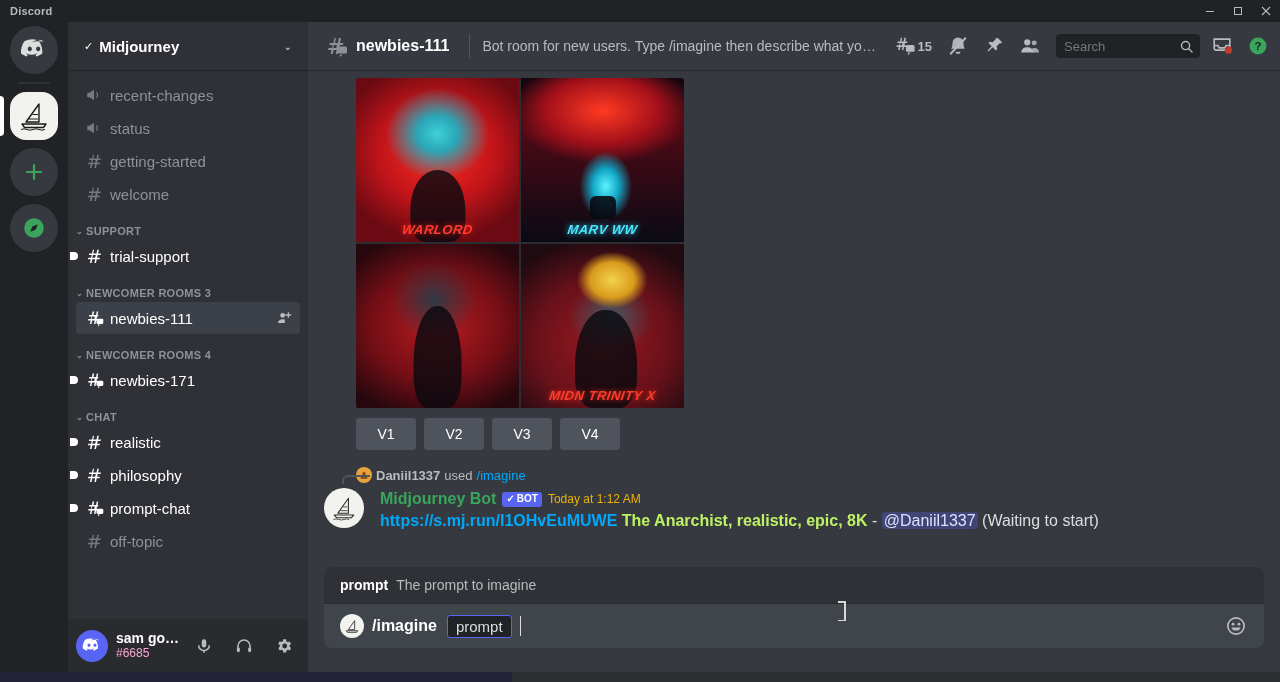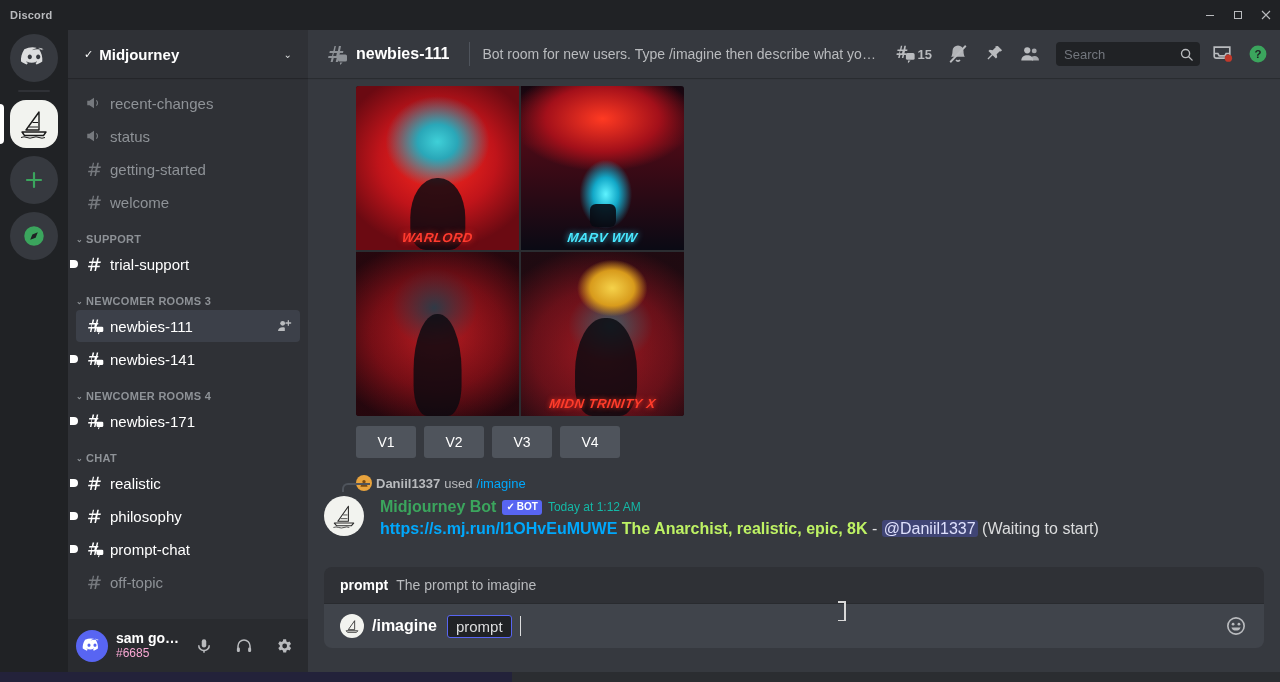--- a/index.html
+++ b/index.html
@@ -7,21 +7,21 @@
     width: 1280px; height: 682px;
     background: #202225;
     font-family: "Liberation Sans", sans-serif;
     overflow: hidden;
     -webkit-font-smoothing: antialiased;
   }
   .app { position: relative; width: 1280px; height: 682px; display: flex; flex-direction: column; background:#202225; }
 
   
   .titlebar {
-    height: 30px; min-height:22px; background: #202225;
+    height: 22px; min-height:22px; background: #202225;
     display: flex; align-items: center; position: relative; z-index: 40;
   }
   .titlebar-label {
     color: #b9bbbe; font-size: 11px; font-weight: 700; letter-spacing: .2px;
     padding-left: 10px;
   }
   .winbtns { margin-left: auto; display: flex; height: 22px; }
   .winbtn {
     width: 28px; height: 22px; display: flex; align-items: center; justify-content: center;
     color: #b9bbbe; font-size: 11px; cursor: default;
@@ -216,21 +216,21 @@
     background:#f2f3ef; display:flex; align-items:center; justify-content:center; overflow:hidden;
     cursor:pointer;
   }
   .m-body { flex:1; min-width:0; }
   .m-head { display:flex; align-items:center; gap:6px; line-height: 1.375; }
   .m-author { color:#3ba55d; font-size:16px; font-weight:600; cursor:pointer; }
   .bot-tag {
     background:#5865f2; color:#fff; font-size:10px; font-weight:600; border-radius:3px;
     padding: 1px 4px; display:flex; align-items:center; gap:2px; height: 15px; line-height:1;
   }
-  .m-time { color:#14b8a6; font-size:12px; }
+  .m-time { color:#eab308; font-size:12px; }
   .m-text { color:#dcddde; font-size:16px; line-height:1.375; word-wrap:break-word; }
   .m-link { color:#00a8fc; font-weight:600; cursor:pointer; }
   .m-strong { color:#bef264; font-weight:700; }
   .mention { background:rgba(88,101,242,.3); color:#dee0fc; border-radius:3px; padding: 0 2px; cursor:pointer; }
 
   
   .composer-wrap { padding: 0 16px 24px 16px; position: relative; }
   .slash-hint {
     background:#2f3136; border-radius: 8px 8px 0 0; padding: 10px 16px;
     border-bottom: 1px solid #292b2f; display:flex; align-items:baseline; gap:8px;
@@ -408,31 +408,20 @@
               </svg>
             </span>
             <span class="nm">newbies-111</span>
             <span class="trailing">
               <svg width="16" height="16" viewBox="0 0 24 24" fill="currentColor">
                 <circle cx="10" cy="8" r="3.6"></circle>
                 <path d="M3 19.5c0-3.6 3.1-5.6 7-5.6 1.2 0 2.3.2 3.2.6v5z"></path>
                 <path d="M18.5 4 v7 M15 7.5 h7" stroke="currentColor" stroke-width="1.9" stroke-linecap="round" fill="none"></path>
               </svg>
             </span>
-          </div>
-          <div class="chan unread">
-            <span class="dot"></span>
-            <span class="ic">
-              <svg width="19" height="19" viewBox="0 0 24 24" fill="currentColor">
-                <path d="M9.6 3.2 L8.7 7.6 H5.4 l-.35 1.8 H8.3 l-.75 3.3 H4.2 l-.35 1.8 H7.2 l-.95 4.3 h1.85 l.95-4.3 h3.3 l-.95 4.3 h1.85 l.95-4.3 h1.1 l.35-1.8 h-1.05 l.75-3.3 h1.2 l.35-1.8 h-1.15 l1-4.4 h-1.85 l-1 4.4 h-3.3 l1-4.4 z M9.1 9.4 h3.3 l-.75 3.3 H8.35 z"></path>
-                <rect x="14.5" y="12.4" width="8.6" height="6.6" rx="1.6"></rect>
-                <path d="M16.4 19.6 l0 2.6 l2.7 -2.6 z"></path>
-              </svg>
-            </span>
-            <span class="nm">newbies-141</span>
           </div>
           <div class="cat">
             <span class="arrow">⌄</span>
             <span>NEWCOMER ROOMS 4</span>
           </div>
           <div class="chan unread">
             <span class="dot"></span>
             <span class="ic">
               <svg width="19" height="19" viewBox="0 0 24 24" fill="currentColor">
                 <path d="M9.6 3.2 L8.7 7.6 H5.4 l-.35 1.8 H8.3 l-.75 3.3 H4.2 l-.35 1.8 H7.2 l-.95 4.3 h1.85 l.95-4.3 h3.3 l-.95 4.3 h1.85 l.95-4.3 h1.1 l.35-1.8 h-1.05 l.75-3.3 h1.2 l.35-1.8 h-1.15 l1-4.4 h-1.85 l-1 4.4 h-3.3 l1-4.4 z M9.1 9.4 h3.3 l-.75 3.3 H8.35 z"></path>

